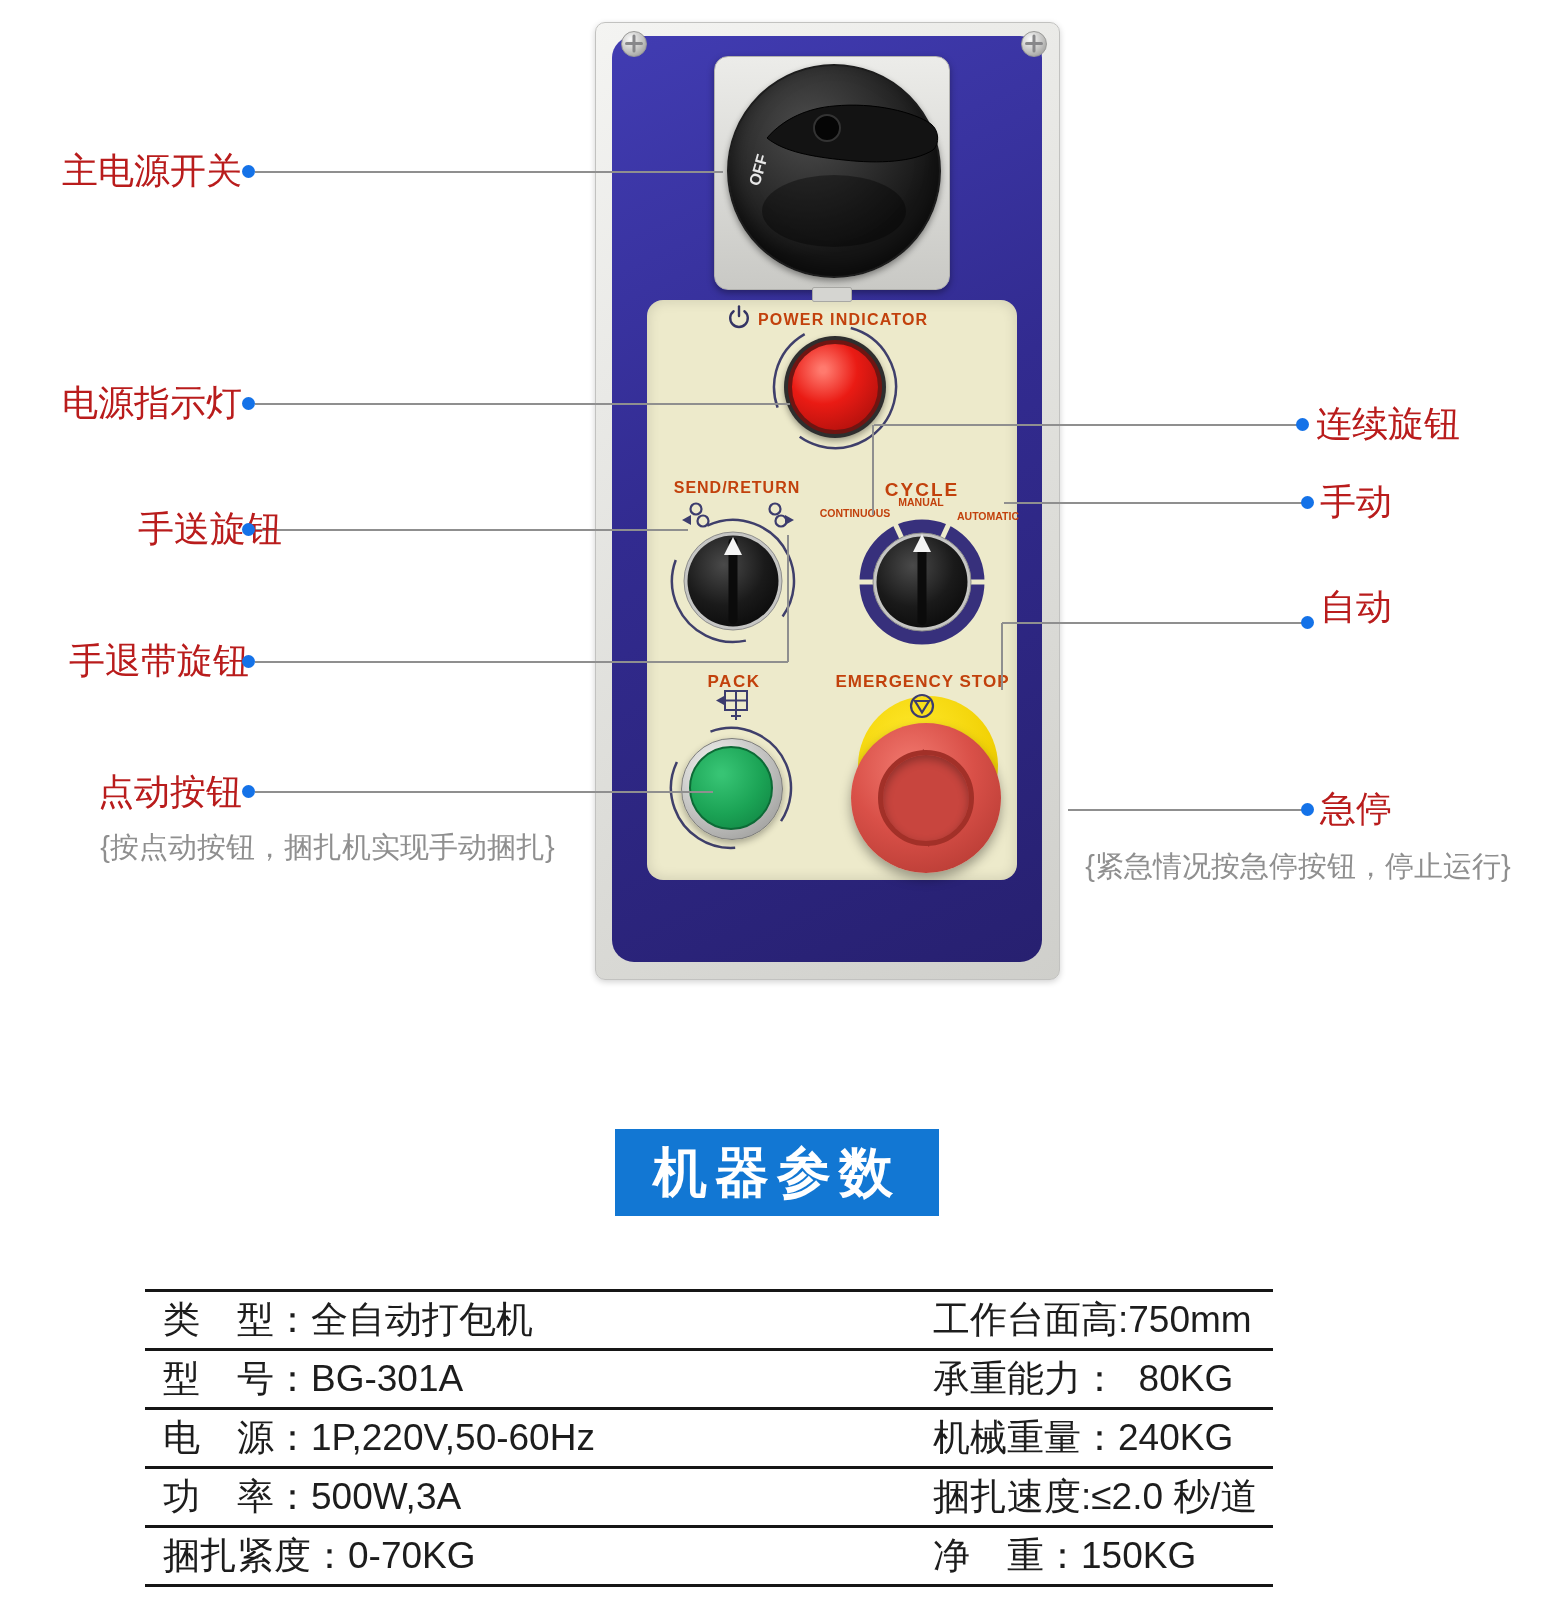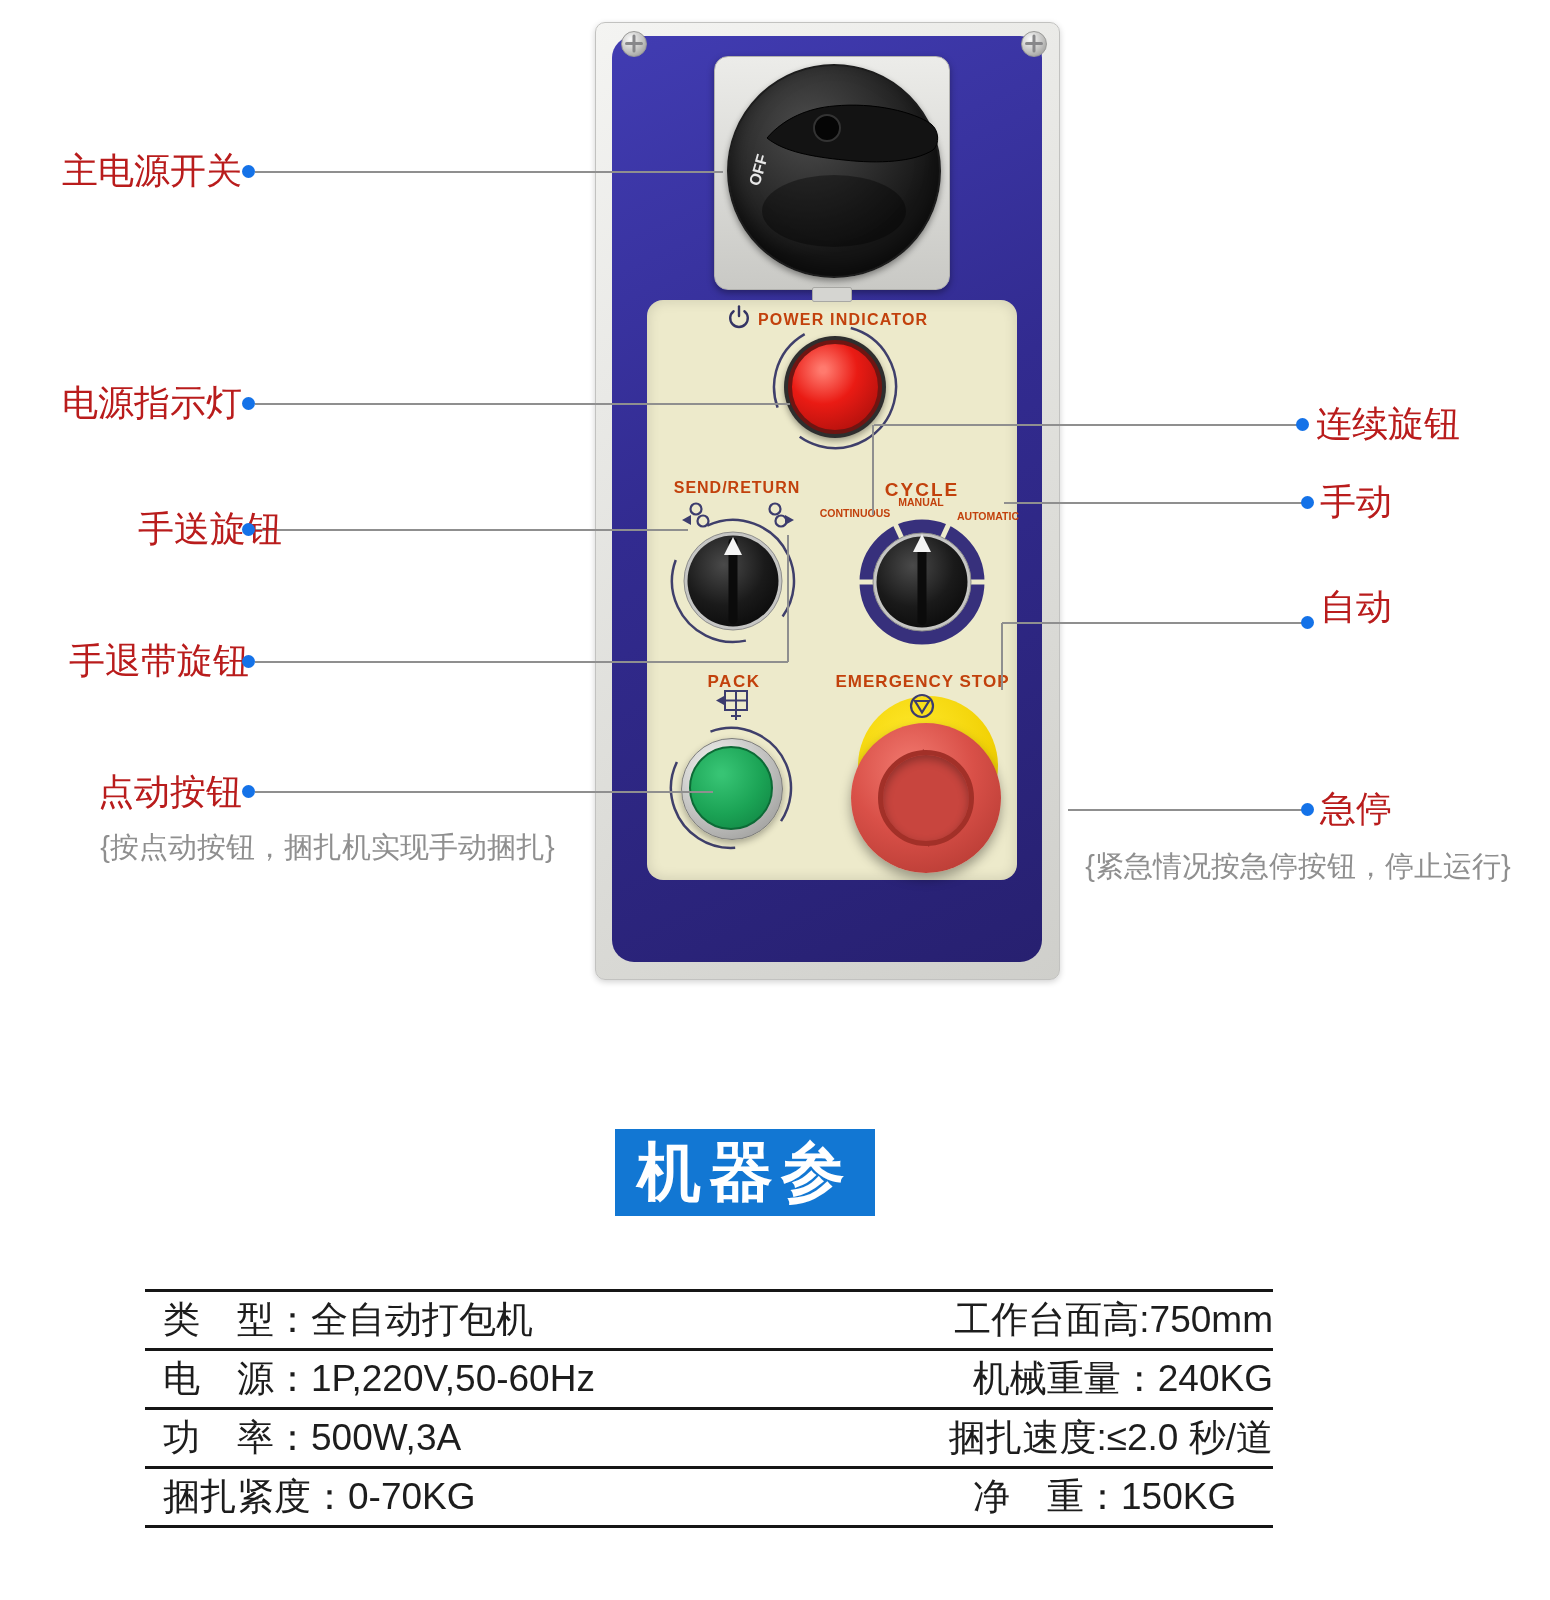--- a/index.html
+++ b/index.html
@@ -55,25 +55,25 @@
 
   .estop-yellow{position:absolute;left:858px;top:696px;width:140px;height:140px;border-radius:50%;z-index:19;
          background:radial-gradient(circle at 40% 32%,#ffe92c,#f2d206 60%,#d8ba04);}
   .estop-red{position:absolute;left:851px;top:723px;width:150px;height:150px;border-radius:50%;z-index:21;
          background:radial-gradient(circle at 40% 30%,#ef756b 5%,#d95048 45%,#ad352e 100%);
          box-shadow:0 6px 12px rgba(0,0,0,.35);}
   .estop-inner{position:absolute;left:27px;top:27px;width:96px;height:96px;border-radius:50%;box-sizing:border-box;
          background:#c8453e;border:5px solid #a23028;box-shadow:inset 0 4px 10px rgba(0,0,0,.3);}
 
   
-  .badge{position:absolute;left:615px;top:1129px;width:260px;height:87px;background:#1277d3;color:#fff;
-         font-size:64px;font-weight:bold;text-align:center;line-height:87px;letter-spacing:8px;}
+  .badge{position:absolute;left:615px;top:1129px;width:324px;height:87px;background:#1277d3;color:#fff;
+         font-size:54px;font-weight:bold;text-align:center;line-height:87px;letter-spacing:8px;}
   .spec-table{position:absolute;left:145px;top:1289px;width:1128px;border-top:3px solid #161616;z-index:5;}
   .spec-row{display:flex;height:56px;border-bottom:3px solid #161616;align-items:center;
-         font-size:37px;color:#1d1d1d;gap:40px;}
+         font-size:37px;color:#1d1d1d;}
   .spec-left{width:670px;padding-left:18px;white-space:pre;}
   .spec-right{flex:1;padding-left:100px;white-space:pre;}
 </style>
 </head>
 <body>
 
 <div class="canvas">
 
   <svg width="0" height="0" style="position:absolute">
     <defs>
@@ -225,20 +225,24 @@
   <div class="note" style="left:1048px;top:847px;width:500px;">{紧急情况按急停按钮，停止运行}</div>
 
   <div class="badge">机器参数</div>
 
   <div class="spec-table">
     <div class="spec-row">
       <div class="spec-left">类　型：全自动打包机</div>
       <div class="spec-right">工作台面高:750mm</div>
     </div>
     <div class="spec-row">
+      <div class="spec-left">型　号：BG-301A</div>
+      <div class="spec-right">承重能力：  80KG</div>
+    </div>
+    <div class="spec-row">
       <div class="spec-left">电　源：1P,220V,50-60Hz</div>
       <div class="spec-right">机械重量：240KG</div>
     </div>
     <div class="spec-row">
       <div class="spec-left">功　率：500W,3A</div>
       <div class="spec-right">捆扎速度:≤2.0 秒/道</div>
     </div>
     <div class="spec-row">
       <div class="spec-left">捆扎紧度：0-70KG</div>
       <div class="spec-right">净　重：150KG</div>

